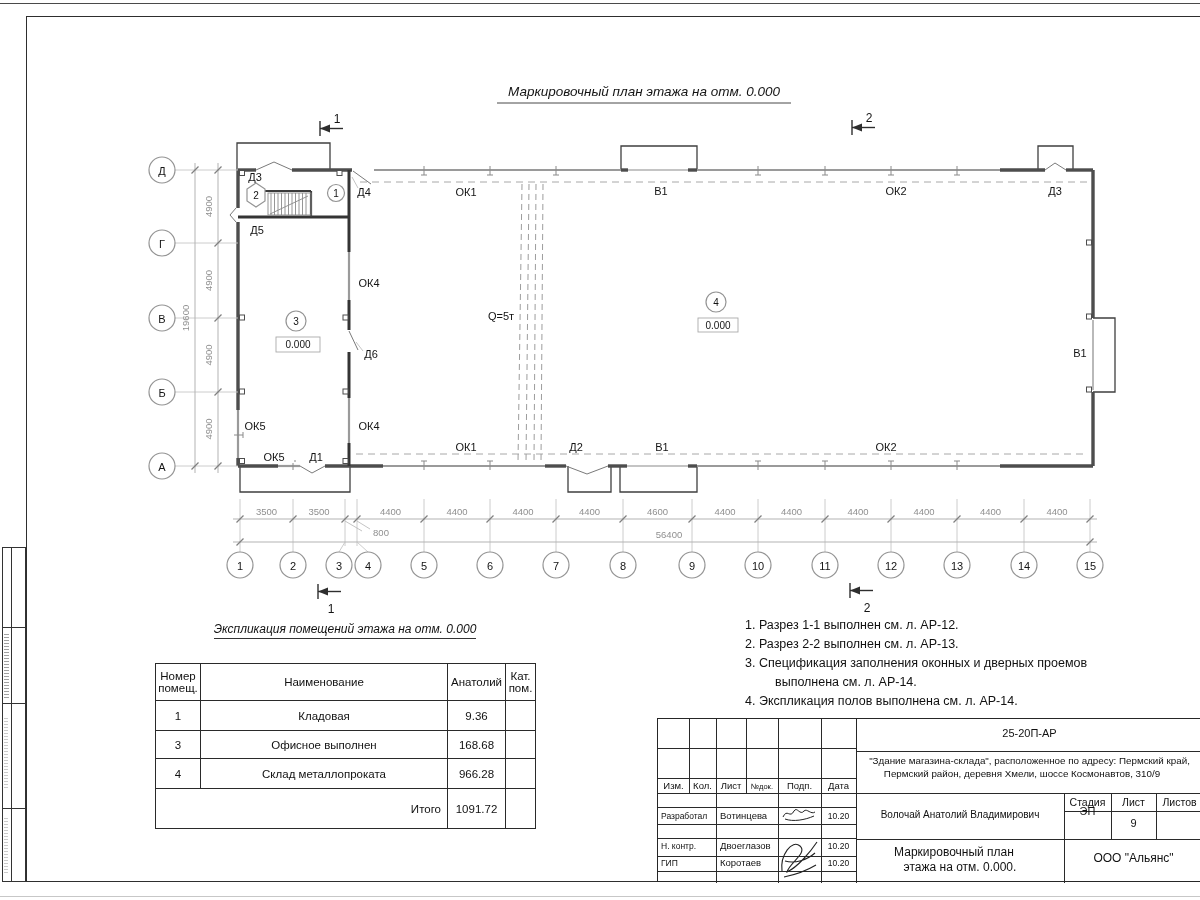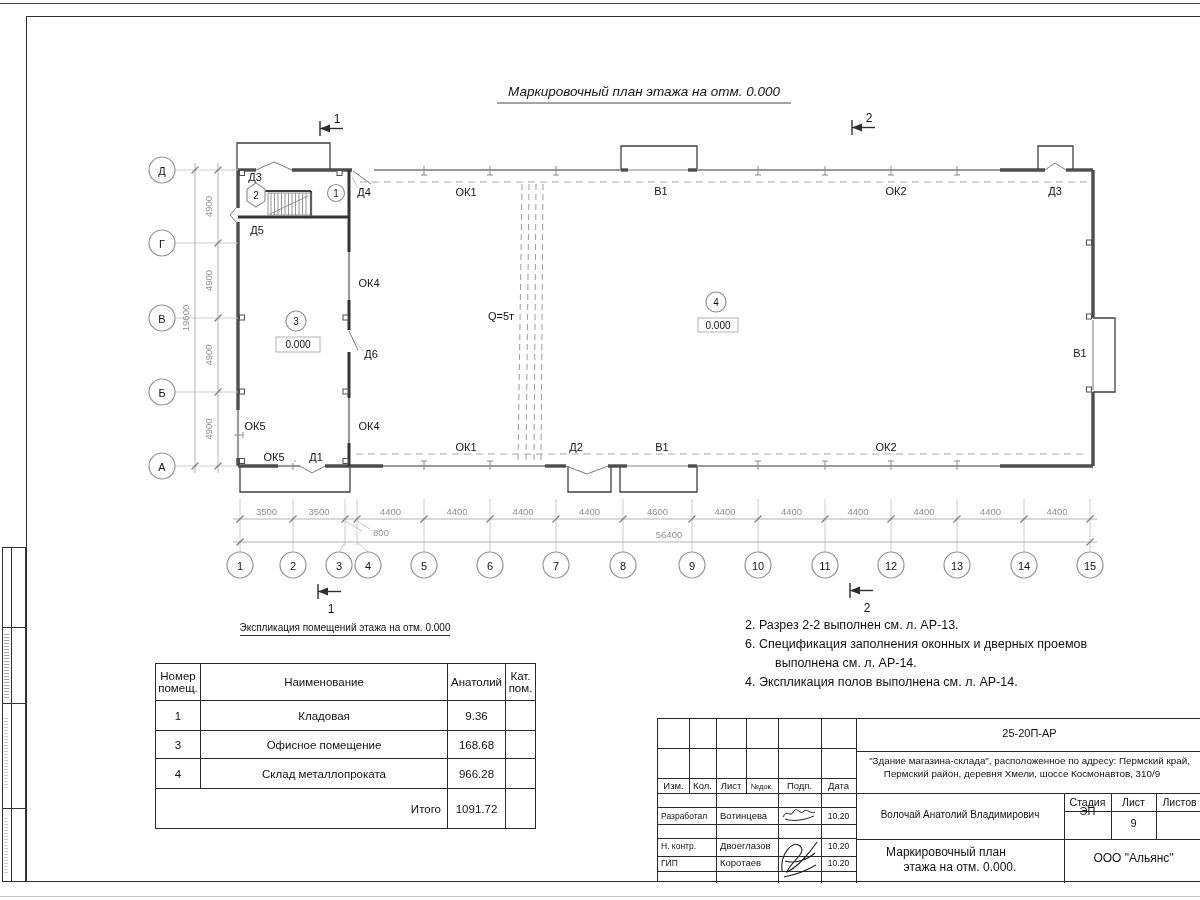--- a/index.html
+++ b/index.html
@@ -39,21 +39,21 @@
   .edge-bottom{position:absolute;left:0;top:896px;width:1200px;border-top:1.4px solid #c7c7c7}
   .frame{position:absolute;left:26px;top:16px;width:1176px;height:866px;
          border:1.6px solid #2e2e2e;border-right:none;box-sizing:border-box}
   .sidebar{position:absolute;left:2px;top:547px;width:24px;height:335px;
            border:1.1px solid #333;box-sizing:border-box}
   .sb-v{position:absolute;left:8px;top:0;height:100%;border-left:1px solid #333}
   .sb-h{position:absolute;left:0;width:100%;border-top:1px solid #333}
   .sb-txt{position:absolute;background:repeating-linear-gradient(0deg,#8a8a8a 0 1px,transparent 1px 3px);opacity:.8}
   
   .expl-title{position:absolute;left:155px;top:622px;width:380px;text-align:center;
-              font-size:10px;color:#111}
+              font-size:12px;font-style:italic;color:#111}
   .expl-title span{border-bottom:1px solid #333;padding-bottom:2px}
   table.expl{position:absolute;left:155px;top:663px;width:380px;border-collapse:collapse;
              table-layout:fixed;font-size:11.5px;color:#111}
   table.expl td{border:1.1px solid #2a2a2a;text-align:center;vertical-align:middle;
                 padding:0;overflow:hidden}
   table.expl{border:1.8px solid #222}
   td.nm{text-align:left;padding-left:8px}
   
   .notes{position:absolute;left:745px;top:616px;width:345px;font-size:12.5px;
          line-height:19px;color:#111}
@@ -448,41 +448,42 @@
       <td>Кат. пом.</td>
     </tr>
     <tr style="height:30px">
       <td>1</td>
       <td class="nm">Кладовая</td>
       <td>9.36</td>
       <td></td>
     </tr>
     <tr style="height:28px">
       <td>3</td>
-      <td class="nm">Офисное помещение</td>
+      <td class="nm">Офисное выполнен</td>
       <td>168.68</td>
       <td></td>
     </tr>
     <tr style="height:30px">
       <td>4</td>
       <td class="nm">Склад металлопроката</td>
       <td>966.28</td>
       <td></td>
     </tr>
     <tr style="height:40px">
       <td colspan="2" style="text-align:right;padding-right:6px">Итого</td>
       <td>1091.72</td>
       <td></td>
     </tr>
   </tbody>
     </table>
 
   <div class="notes">
+    <div>1. Разрез 1-1 выполнен см. л. АР-12.</div>
     <div>2. Разрез 2-2 выполнен см. л. АР-13.</div>
-    <div>6. Спецификация заполнения оконных и дверных проемов выполнена см. л. АР-14.</div>
+    <div>3. Спецификация заполнения оконных и дверных проемов выполнена см. л. АР-14.</div>
     <div>4. Экспликация полов выполнена см. л. АР-14.</div>
   </div>
 
   <div class="tb">
 
     <div class="vl" style="left:31px;top:0;height:74px"></div>
     <div class="vl" style="left:58px;top:0;height:164px"></div>
     <div class="vl" style="left:88px;top:0;height:74px"></div>
     <div class="vl" style="left:120px;top:0;height:164px"></div>
     <div class="vl" style="left:163px;top:0;height:164px"></div>
@@ -528,17 +529,17 @@
 
     <div class="t c" style="left:198px;width:347px;top:8px;font-size:11px">25-20П-АР</div>
     <div class="t c" style="left:200px;width:343px;top:36px;font-size:9.8px">"Здание магазина-склада", расположенное по адресу: Пермский край,</div>
     <div class="t c" style="left:200px;width:328px;top:49px;font-size:9.8px">Пермский район, деревня Хмели, шоссе Космонавтов, 310/9</div>
     <div class="t c" style="left:198px;width:208px;top:90px;font-size:10px">Волочай Анатолий Владимирович</div>
     <div class="t c" style="left:406px;width:47px;top:77px;font-size:10.5px">Стадия</div>
     <div class="t c" style="left:453px;width:45px;top:77px;font-size:10.5px">Лист</div>
     <div class="t c" style="left:498px;width:47px;top:77px;font-size:10.5px">Листов</div>
     <div class="t c" style="left:406px;width:47px;top:86px;font-size:11px">ЭП</div>
     <div class="t c" style="left:453px;width:45px;top:98px;font-size:11px">9</div>
-    <div class="t c" style="left:184px;width:208px;top:126px;font-size:12px">Маркировочный план</div>
+    <div class="t c" style="left:192px;width:208px;top:126px;font-size:12px">Маркировочный план</div>
     <div class="t c" style="left:198px;width:208px;top:141px;font-size:12px">этажа на отм. 0.000.</div>
     <div class="t c" style="left:406px;width:139px;top:132px;font-size:12px">ООО "Альянс"</div>
   </div>
 </div>
 
 </body></html>

